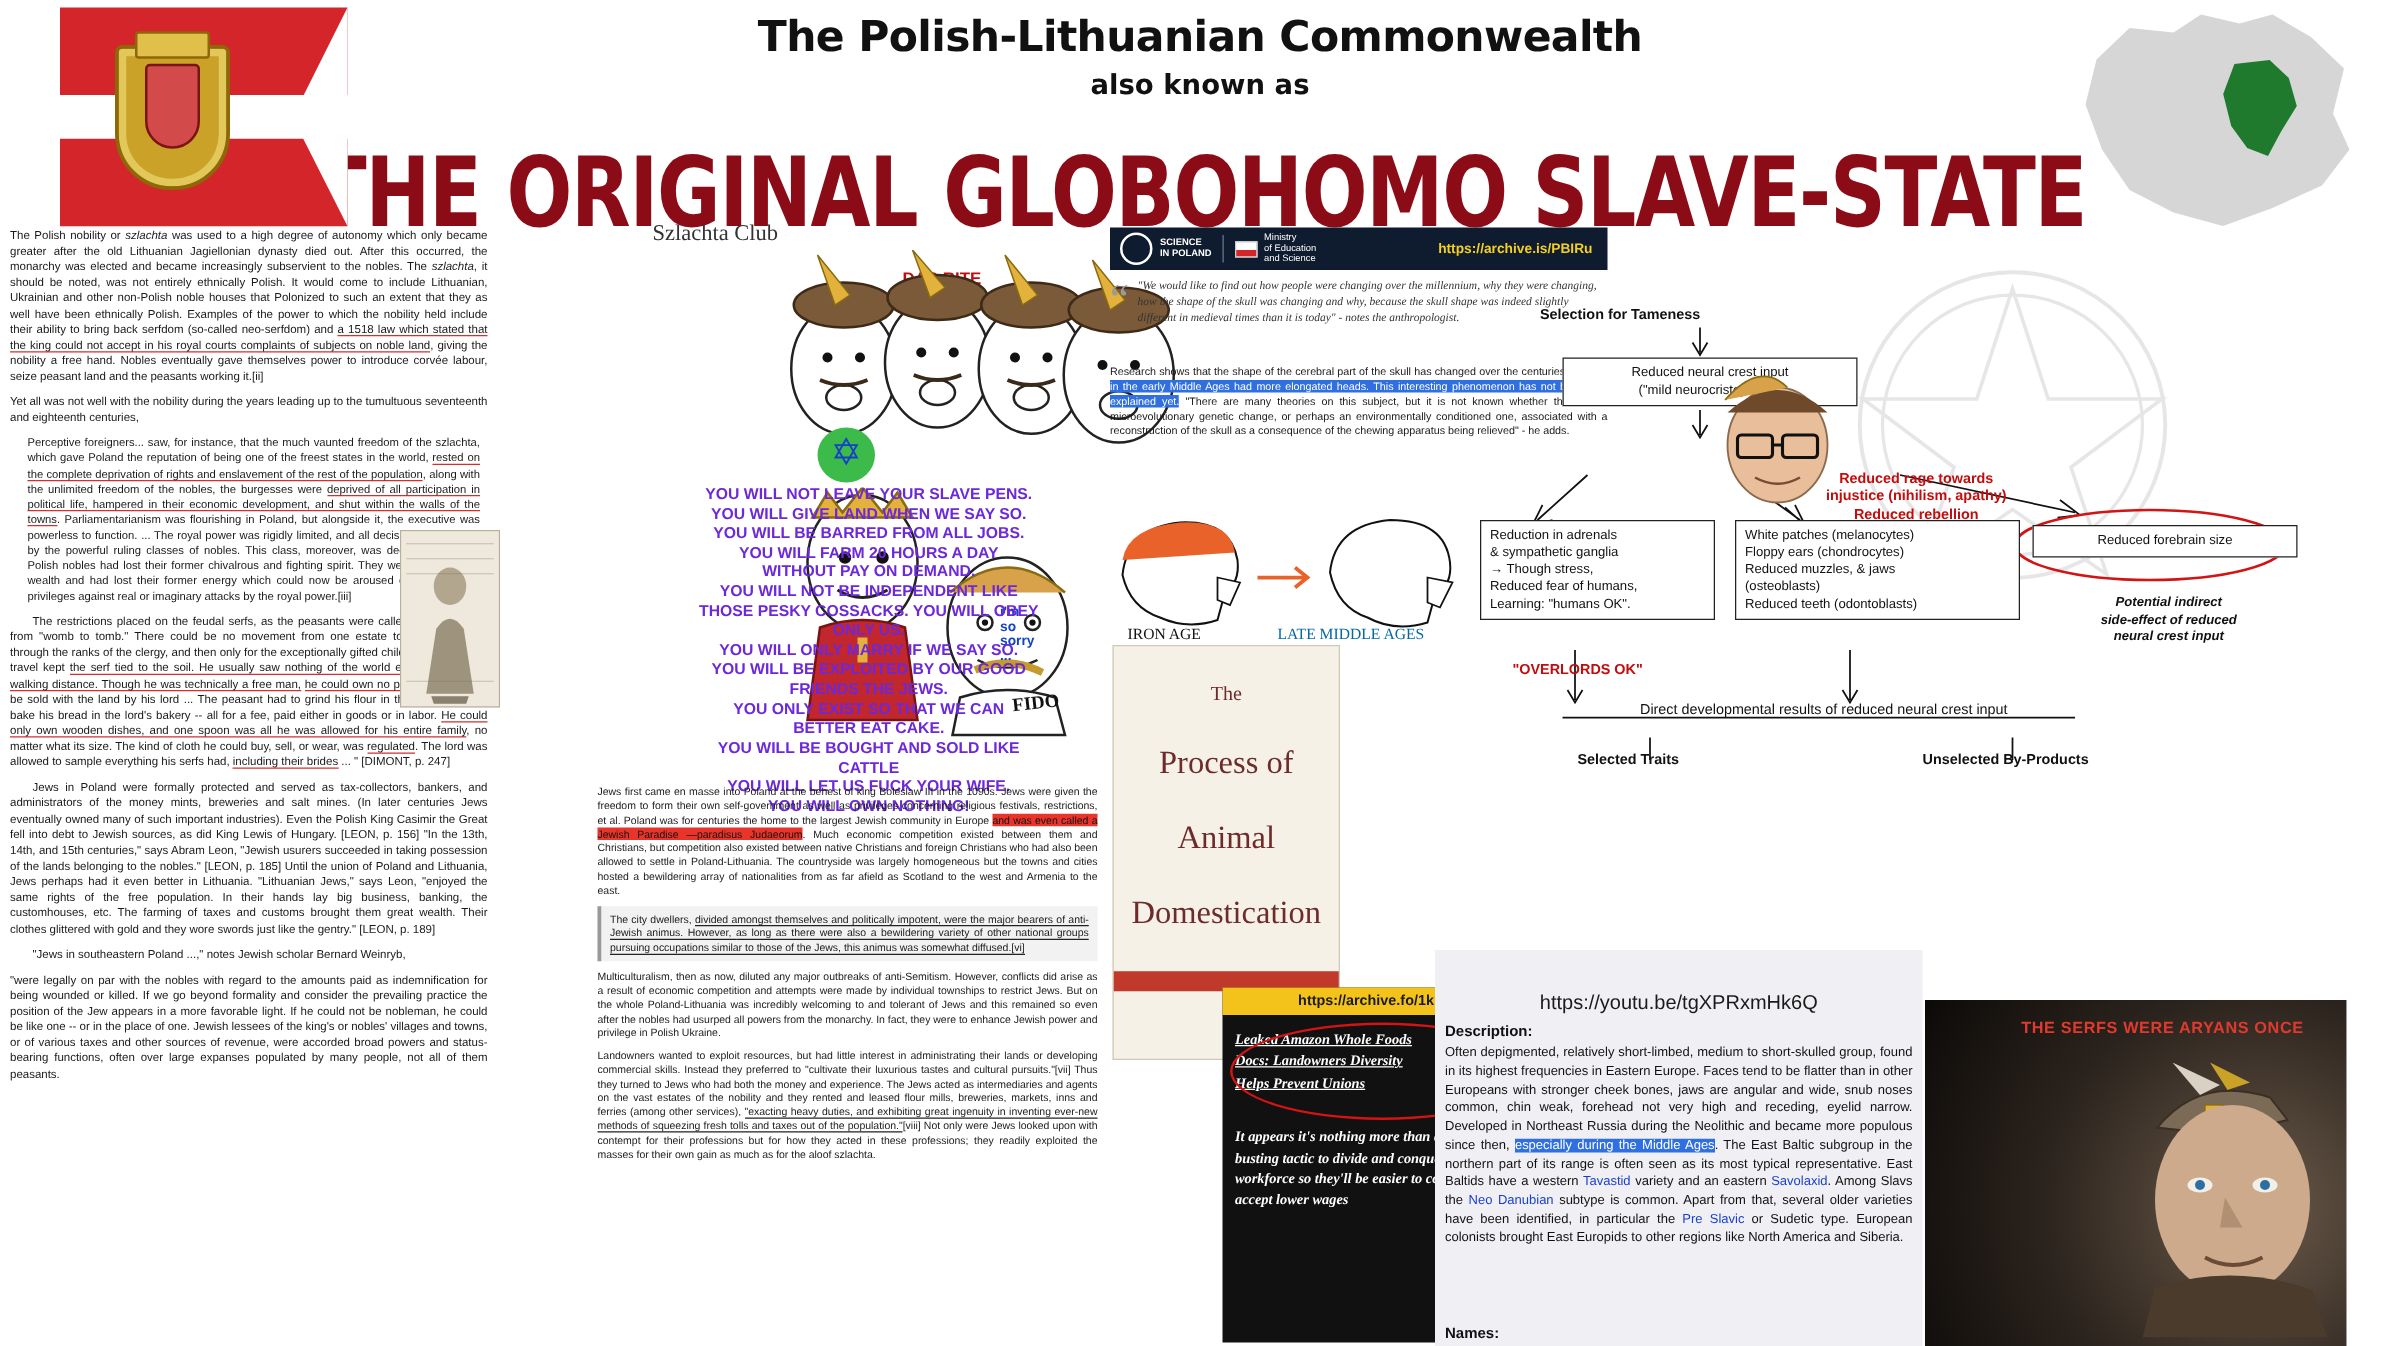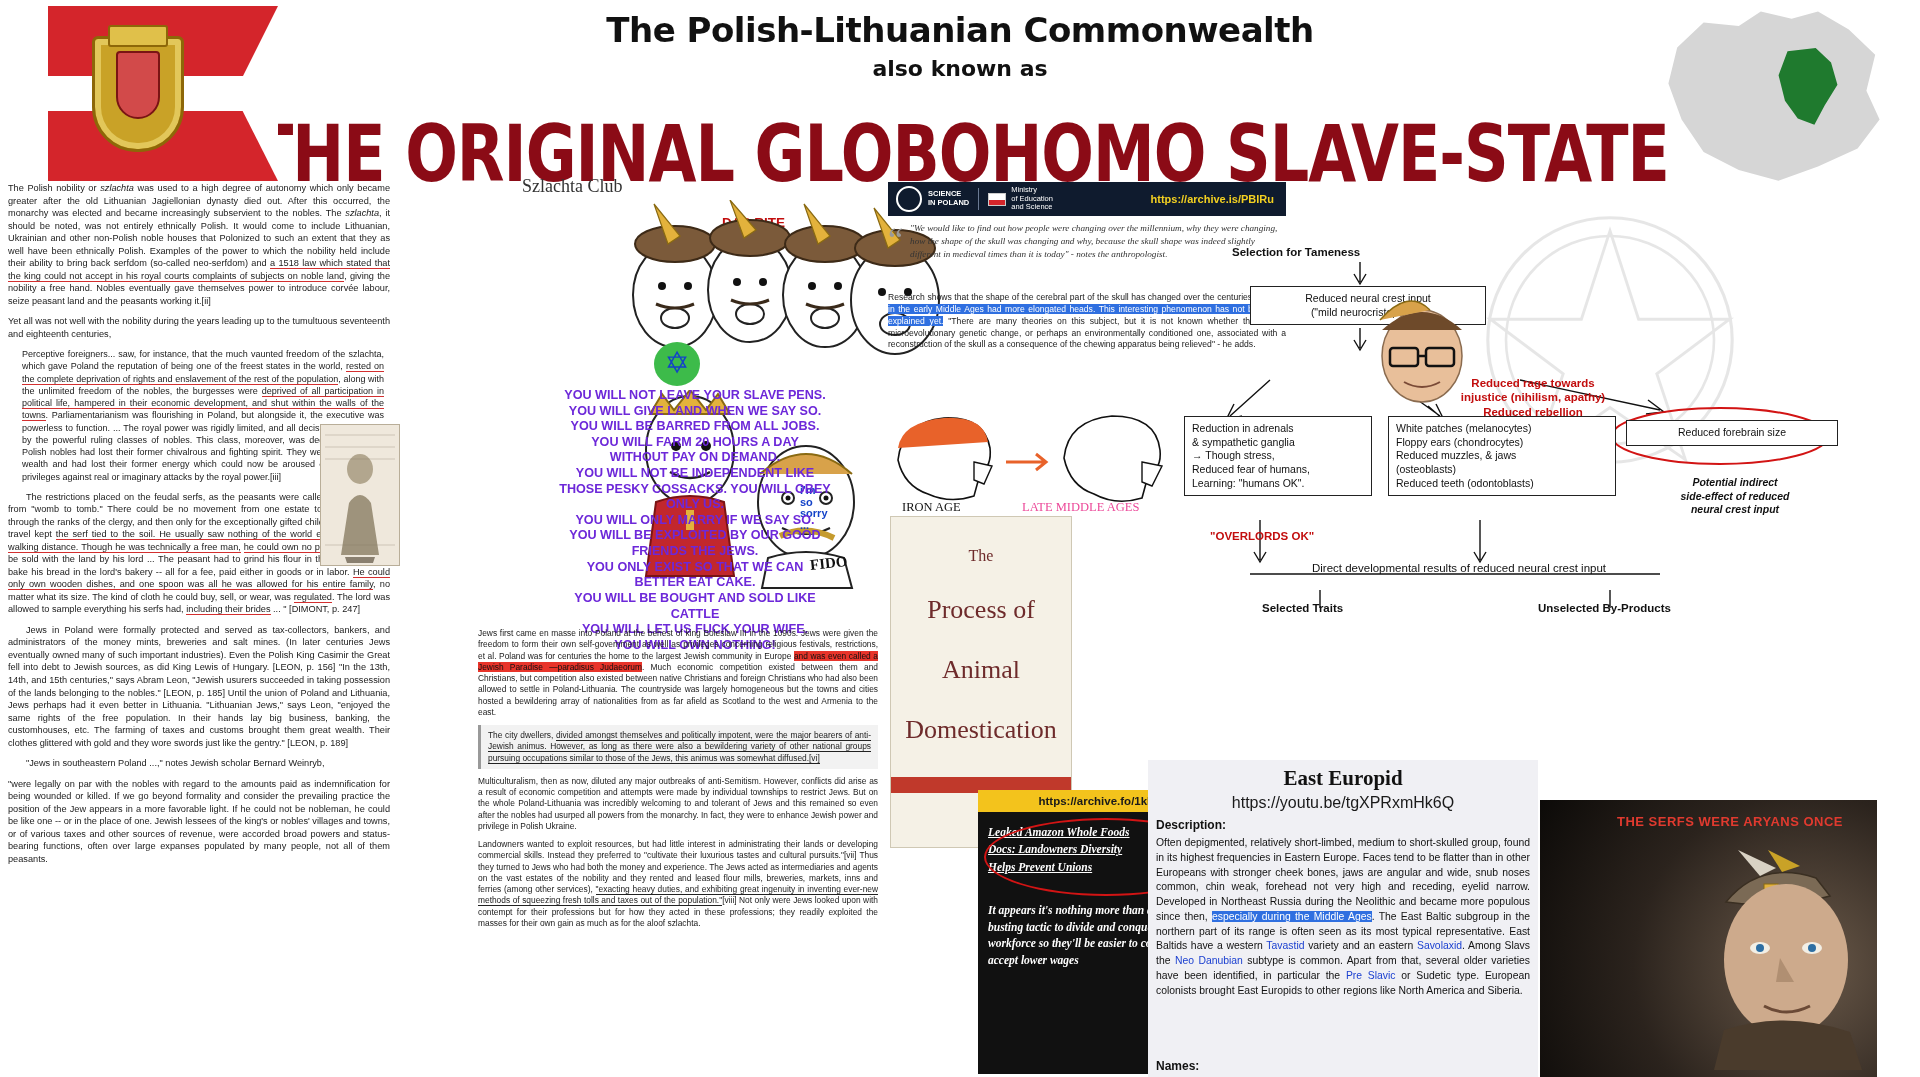--- a/index.html
+++ b/index.html
@@ -167,21 +167,21 @@
     float:left;font-size:34px;color:#9a9a9a;line-height:0.8;margin:4px 7px 0 0;font-style:normal;
   }
   #sci-body{
     left:888px;top:292px;width:398px;
     font-size:8.6px;line-height:1.38;text-align:justify;color:#1a1a1a;
   }
 
   
   #skull-box{left:888px;top:400px;width:300px;height:120px;}
   #iron-age-lbl{left:902px;top:500px;font-family:"Liberation Serif",serif;font-size:12.5px;color:#111;}
-  #late-mid-lbl{left:1022px;top:500px;font-family:"Liberation Serif",serif;font-size:12.5px;color:#ec4899;}
+  #late-mid-lbl{left:1022px;top:500px;font-family:"Liberation Serif",serif;font-size:12.5px;color:#0369a1;}
 
   
   #book{
     left:890px;top:516px;width:180px;height:330px;background:#f5f1e6;border:1px solid #cfc8b4;
   }
   #book .btitle{
     margin-top:30px;text-align:center;font-family:"Liberation Serif",serif;color:#6e2b2b;
   }
   #book .b1{font-size:16px;}
   #book .b2{font-size:26px;}
@@ -542,21 +542,20 @@
   <div id="amazon-leak">
     <div class="ul">Leaked Amazon Whole Foods</div>
     <div class="ul">Docs: Landowners Diversity</div>
     <div class="ul">Helps Prevent Unions</div>
   </div>
   <div id="red-oval"></div>
   <div id="amazon-note">It appears it's nothing more than a union busting tactic to divide and conquer their own workforce so they'll be easier to control and accept lower wages</div>
 </div>
 
 <div class="abs" id="ee-panel">
-  <div id="ee-title">East Europid</div>
   <div id="ee-url">https://youtu.be/tgXPRxmHk6Q</div>
   <div id="ee-desc-h">Description:</div>
   <div id="ee-body">
     <span>Often depigmented, relatively short-limbed, medium to short-skulled group, found in its highest frequencies in Eastern Europe. Faces tend to be flatter than in other Europeans with stronger cheek bones, jaws are angular and wide, snub noses common, chin weak, forehead not very high and receding, eyelid narrow. Developed in Northeast Russia during the Neolithic and became more populous since then, </span><span class="hl-blue">especially during the Middle Ages</span><span>. The East Baltic subgroup in the northern part of its range is often seen as its most typical representative. East Baltids have a western </span><span class="lnk">Tavastid</span><span> variety and an eastern </span><span class="lnk">Savolaxid</span><span>. Among Slavs the </span><span class="lnk">Neo Danubian</span><span> subtype is common. Apart from that, several older varieties have been identified, in particular the </span><span class="lnk">Pre Slavic</span><span> or Sudetic type. European colonists brought East Europids to other regions like North America and Siberia.</span>
   </div>
   <div id="ee-names">Names:</div>
 </div>
 
 <div class="abs" id="serf-panel">
   <div class="bg"></div>

